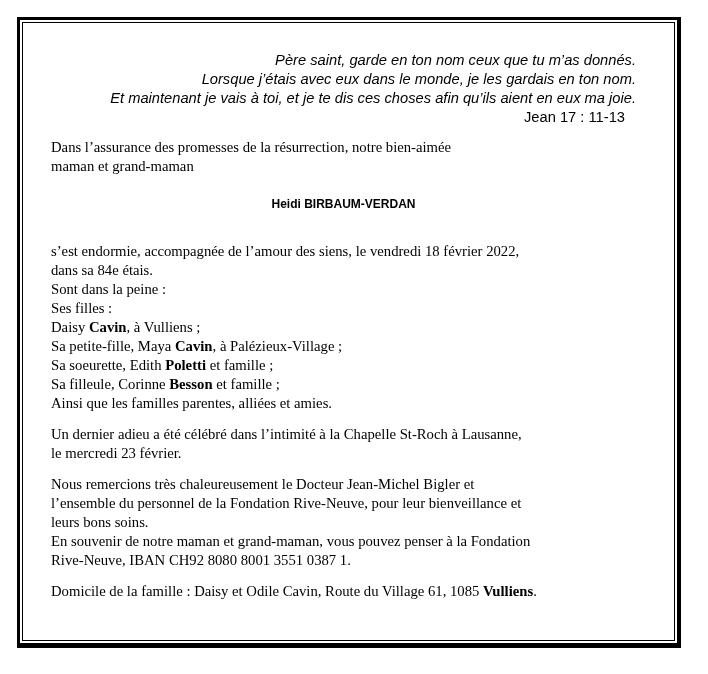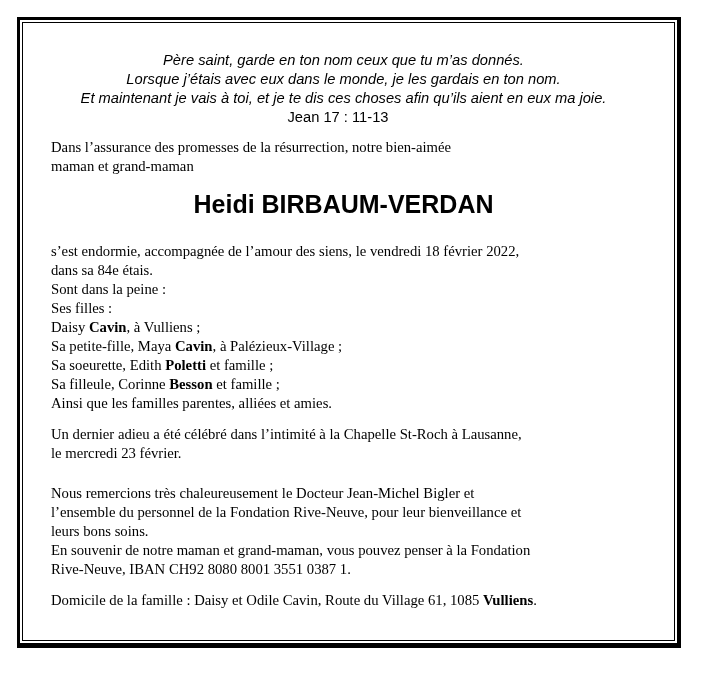--- a/index.html
+++ b/index.html
@@ -34,46 +34,46 @@
     inset: 2px;
     border: 1px solid #000000;
     box-sizing: border-box;
     padding: 28px 38px 0 28px;
     overflow: hidden;
   }
   .line { white-space: nowrap; }
   .b { font-weight: bold; }
 
   .quote {
-    text-align: center;
+    text-align: right;
     font-style: italic;
     font-size: 14.7px;
     line-height: 19px;
   }
   .quote .ref {
     font-style: normal;
     padding-right: 11px;
   }
   .para {
     font-size: 14.7px;
     line-height: 19px;
     font-family: Liberation Serif, serif;
   }
   .intro { margin-top: 11px; }
   .name {
     margin-top: 17px;
-    font-size: 25px;
+    font-size: 12px;
     line-height: 22px;
     font-weight: bold;
     text-align: center;
     white-space: nowrap;
   }
   .announcement { margin-top: 27px; }
   .farewell { margin-top: 12px; }
-  .thanks { margin-top: 21px; }
+  .thanks { margin-top: 12px; }
   .domicile { margin-top: 12px; }
 </style>
 </head>
 <body>
 
 <div class="sheet">
   <div class="frame">
 
     <div class="quote">
       <div>

